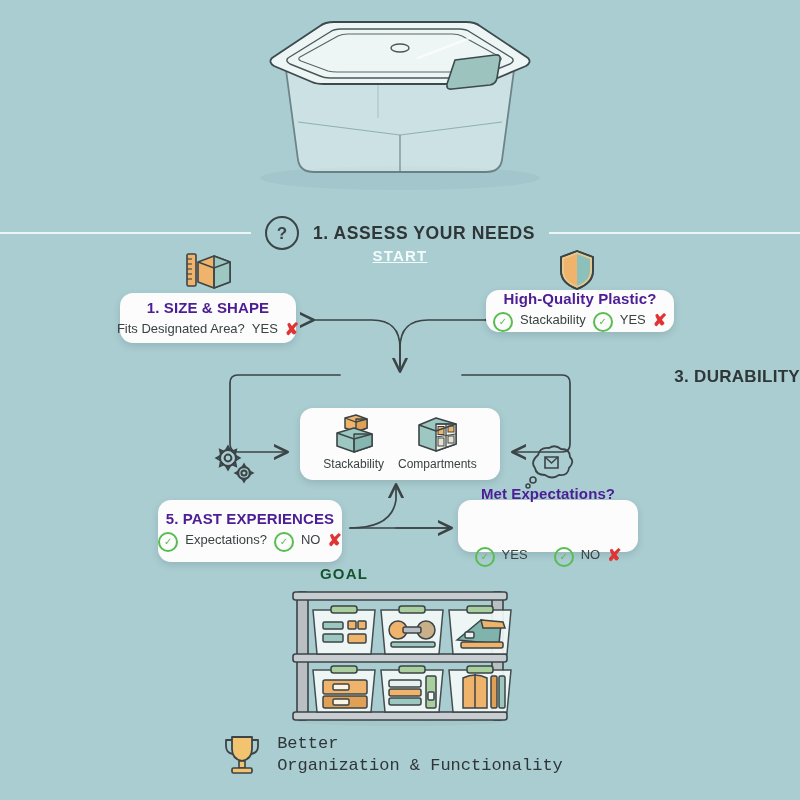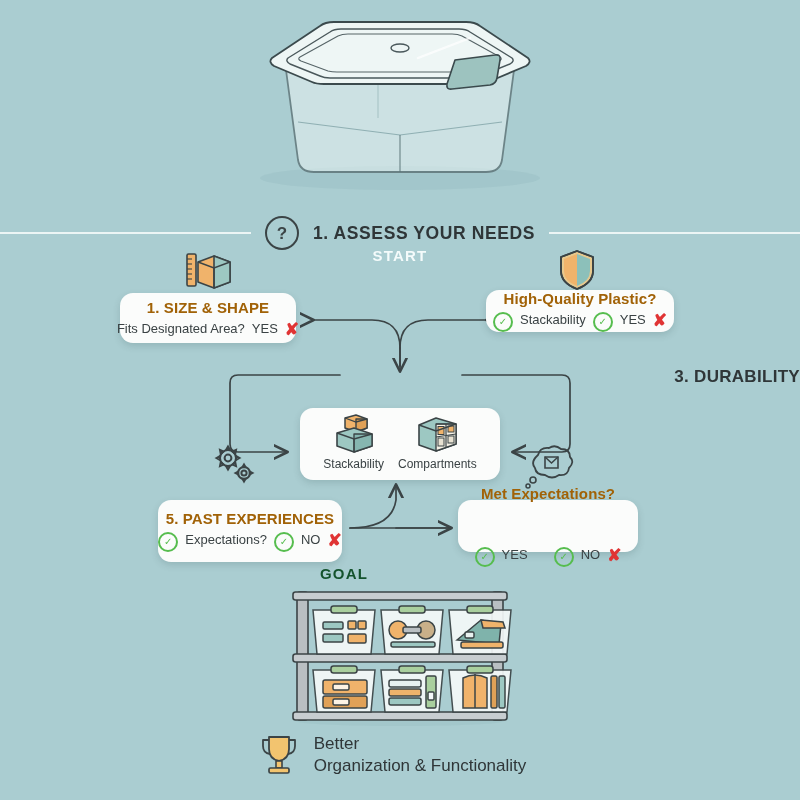--- a/index.html
+++ b/index.html
@@ -30,31 +30,31 @@
     display:flex;align-items:center;justify-content:center;
     font-size:17px;font-weight:bold;color:#3b4446;line-height:1;
     background:transparent;flex:0 0 auto;
   }
   .sec-title{
     font-size:17.5px;font-weight:bold;letter-spacing:.6px;color:#2f3638;
     white-space:nowrap;flex:0 0 auto;
   }
   .start-label{
     position:absolute;left:0;top:247px;width:800px;text-align:center;
-    font-size:15px;font-weight:bold;letter-spacing:1.2px;color:#f4fbfb;
+    font-size:15px;font-weight:bold;letter-spacing:1.2px;color:#f4fbfb;text-decoration:underline;
   }
 
   
   .card{
     position:absolute;background:#fbfcfb;border-radius:13px;
     box-shadow:0 3px 7px rgba(40,70,70,.17);
     display:flex;flex-direction:column;align-items:center;justify-content:center;
     padding:8px 14px;box-sizing:border-box;
   }
-  .card-title{font-size:15px;font-weight:bold;color:#a16207;white-space:nowrap;letter-spacing:.1px;}
+  .card-title{font-size:15px;font-weight:bold;color:#4c1d95;white-space:nowrap;letter-spacing:.1px;}
   .card-row{display:flex;align-items:flex-start;gap:7px;margin-top:5px;white-space:nowrap;}
   .card-sub{font-size:13px;color:#3a4244;}
   .tick{
     width:16px;height:16px;border:2px solid #56bd4e;border-radius:50%;
     display:inline-flex;align-items:center;justify-content:center;
     color:#56bd4e;font-size:10px;line-height:1;flex:0 0 auto;
   }
   .xmark{color:#e03434;font-size:17px;font-weight:bold;line-height:1;}
   .gap{width:12px;}
 
@@ -90,21 +90,21 @@
 
   
   .wires{position:absolute;left:0;top:0;width:800px;height:800px;pointer-events:none;}
 
   
   .shelf{position:absolute;left:285px;top:588px;}
 
   
   .footer{
     position:absolute;left:0;top:733px;width:784px;
-    display:flex;align-items:center;justify-content:center;gap:14px;
+    display:flex;align-items:center;justify-content:center;gap:14px;font-family:Liberation Mono, monospace;
   }
   .footer-text{font-size:17px;line-height:1.32;color:#2f3638;}
   .footer-text div{white-space:nowrap;}
 </style>
 </head>
 <body>
 
 <div class="stage">
 
   <div class="hero">

